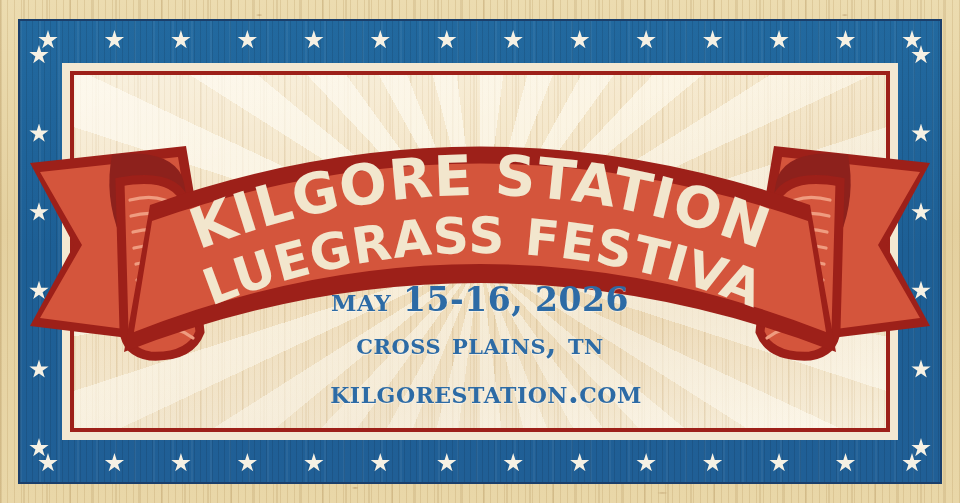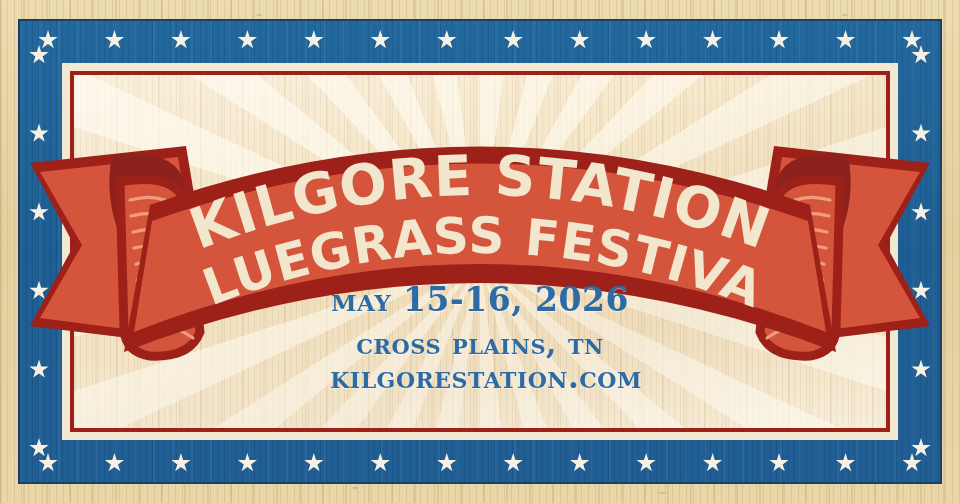--- a/index.html
+++ b/index.html
@@ -140,21 +140,21 @@
     color:#2d6ba5;
     font-family:"DejaVu Serif",serif;
     font-weight:bold;
     font-variant:small-caps;
     text-transform:lowercase;
     letter-spacing:.5px;
     line-height:1.02;
     text-shadow:0 1px 0 rgba(255,255,255,.45);
   }
   #info-date{font-size:33px;margin-bottom:12px;}
-  #info-place{font-size:30px;margin-bottom:3px;}
+  #info-place{font-size:30px;margin-bottom:18px;}
   #info-url{font-size:31px;padding-left:12px;}
 </style>
 </head>
 <body>
 
 <div id="poster">
 
   <div id="wood-speckle"></div>
 
   <div id="blue-frame"></div>

